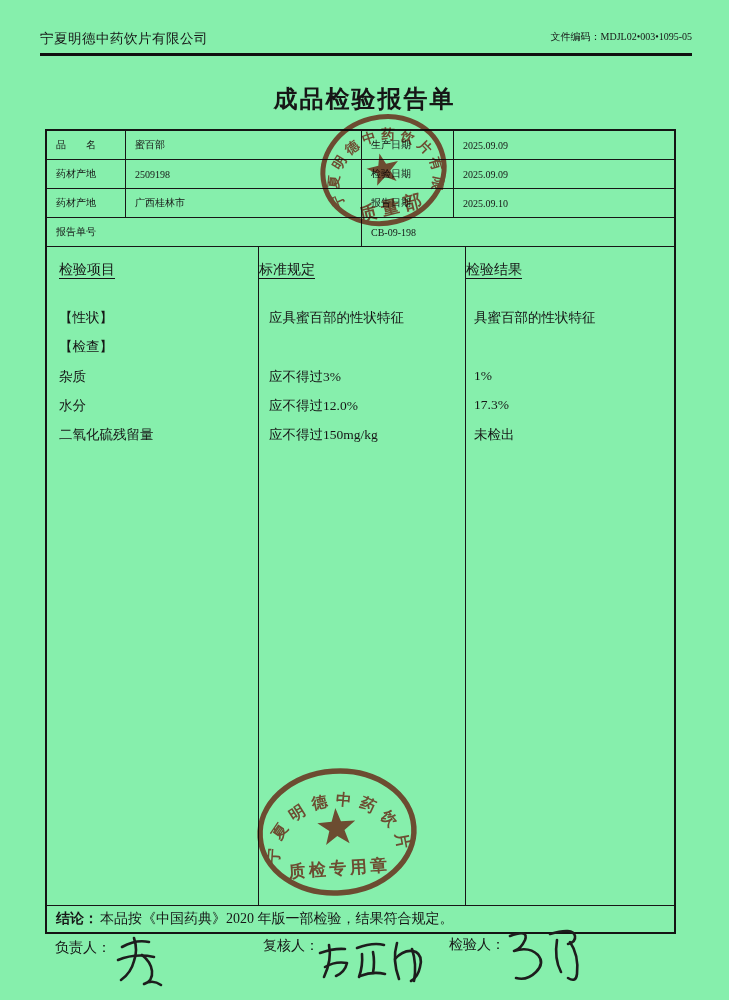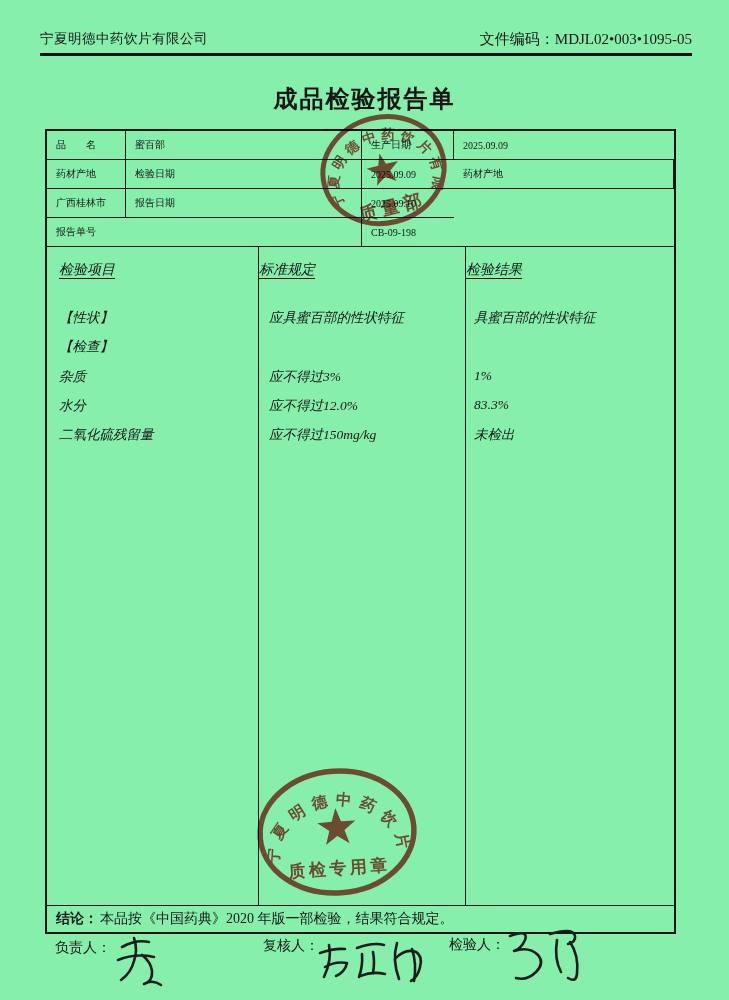--- a/index.html
+++ b/index.html
@@ -5,35 +5,35 @@
   * { margin:0; padding:0; box-sizing:border-box; }
   html,body { background:#e8e8e8; }
   .page {
     position:relative; width:729px; height:1000px; margin:0 auto;
     background:#86efac; overflow:hidden;
     font-family:"Liberation Serif","DejaVu Serif",serif;
     color:#161616;
   }
   
   .hdr-company { position:absolute; left:40px; top:30px; font-size:13.5px; letter-spacing:.5px; }
-  .hdr-code    { position:absolute; right:37px; top:30px; font-size:15px; }
+  .hdr-code    { position:absolute; right:37px; top:30px; font-size:10px; }
   .hdr-rule    { position:absolute; left:40px; right:37px; top:53px; height:2.6px; background:#101010; }
   
   .title { position:absolute; left:0; right:0; top:83px; text-align:center;
            font-size:24px; font-weight:bold; letter-spacing:2px; }
   
   .doc-table { position:absolute; left:45px; top:129px; width:631px;
                border:2px solid #141414; background:transparent; }
   .info-grid { display:grid; grid-template-columns:79px 236px 92px 1fr; grid-auto-rows:29px; }
   .cell { border-right:1.4px solid #161616; border-bottom:1.4px solid #161616;
           display:flex; align-items:center; padding-left:9px; font-size:10px; overflow:hidden; }
   .cell.no-r { border-right:none; }
   .cell.span2a { grid-column:1 / 3; }
   .cell.span2b { grid-column:3 / 5; border-right:none; }
-  .insp-grid { display:grid; grid-template-columns:212px 207px 1fr; height:658px;font-style:italic; }
+  .insp-grid { display:grid; grid-template-columns:212px 207px 1fr; height:658px; }
   .insp-col { position:relative; border-right:1.4px solid #161616; }
   .insp-col.last { border-right:none; }
   .insp-head { position:absolute; top:14px; left:0; right:0; font-size:14px; }
   .insp-head.left { padding-left:12px; }
   .insp-head.center { text-align:left; }
   .insp-head span { text-decoration:underline; text-underline-offset:4px; }
   .lines { position:absolute; top:62px; left:0; right:0; }
   .ln { height:29.3px; font-size:13.5px; }
   .c1 .ln { padding-left:12px; }
   .c2 .ln { padding-left:10px; }
@@ -70,20 +70,21 @@
 
   <div class="doc-table">
 
     <div class="info-grid">
       <div class="cell">品　　名</div>
       <div class="cell">蜜百部</div>
       <div class="cell">生产日期</div>
       <div class="cell no-r">2025.09.09</div>
 
       <div class="cell">药材产地</div>
+      <div class="cell">2509198</div>
       <div class="cell">检验日期</div>
       <div class="cell no-r">2025.09.09</div>
 
       <div class="cell">药材产地</div>
       <div class="cell">广西桂林市</div>
       <div class="cell">报告日期</div>
       <div class="cell no-r">2025.09.10</div>
 
       <div class="cell span2a">报告单号</div>
       <div class="cell span2b">CB-09-198</div>
@@ -109,21 +110,21 @@
           <div class="ln">应不得过12.0%</div>
           <div class="ln">应不得过150mg/kg</div>
         </div>
       </div>
       <div class="insp-col c3 last">
         <div class="insp-head center"><span>检验结果</span></div>
         <div class="lines">
           <div class="ln">具蜜百部的性状特征</div>
           <div class="ln"></div>
           <div class="ln">1%</div>
-          <div class="ln">83.3%</div>
+          <div class="ln">17.3%</div>
           <div class="ln">未检出</div>
         </div>
       </div>
     </div>
 
     <div class="concl">
       <b>结论：</b>
       <span>本品按《中国药典》2020 年版一部检验，结果符合规定。</span>
     </div>
   </div>

